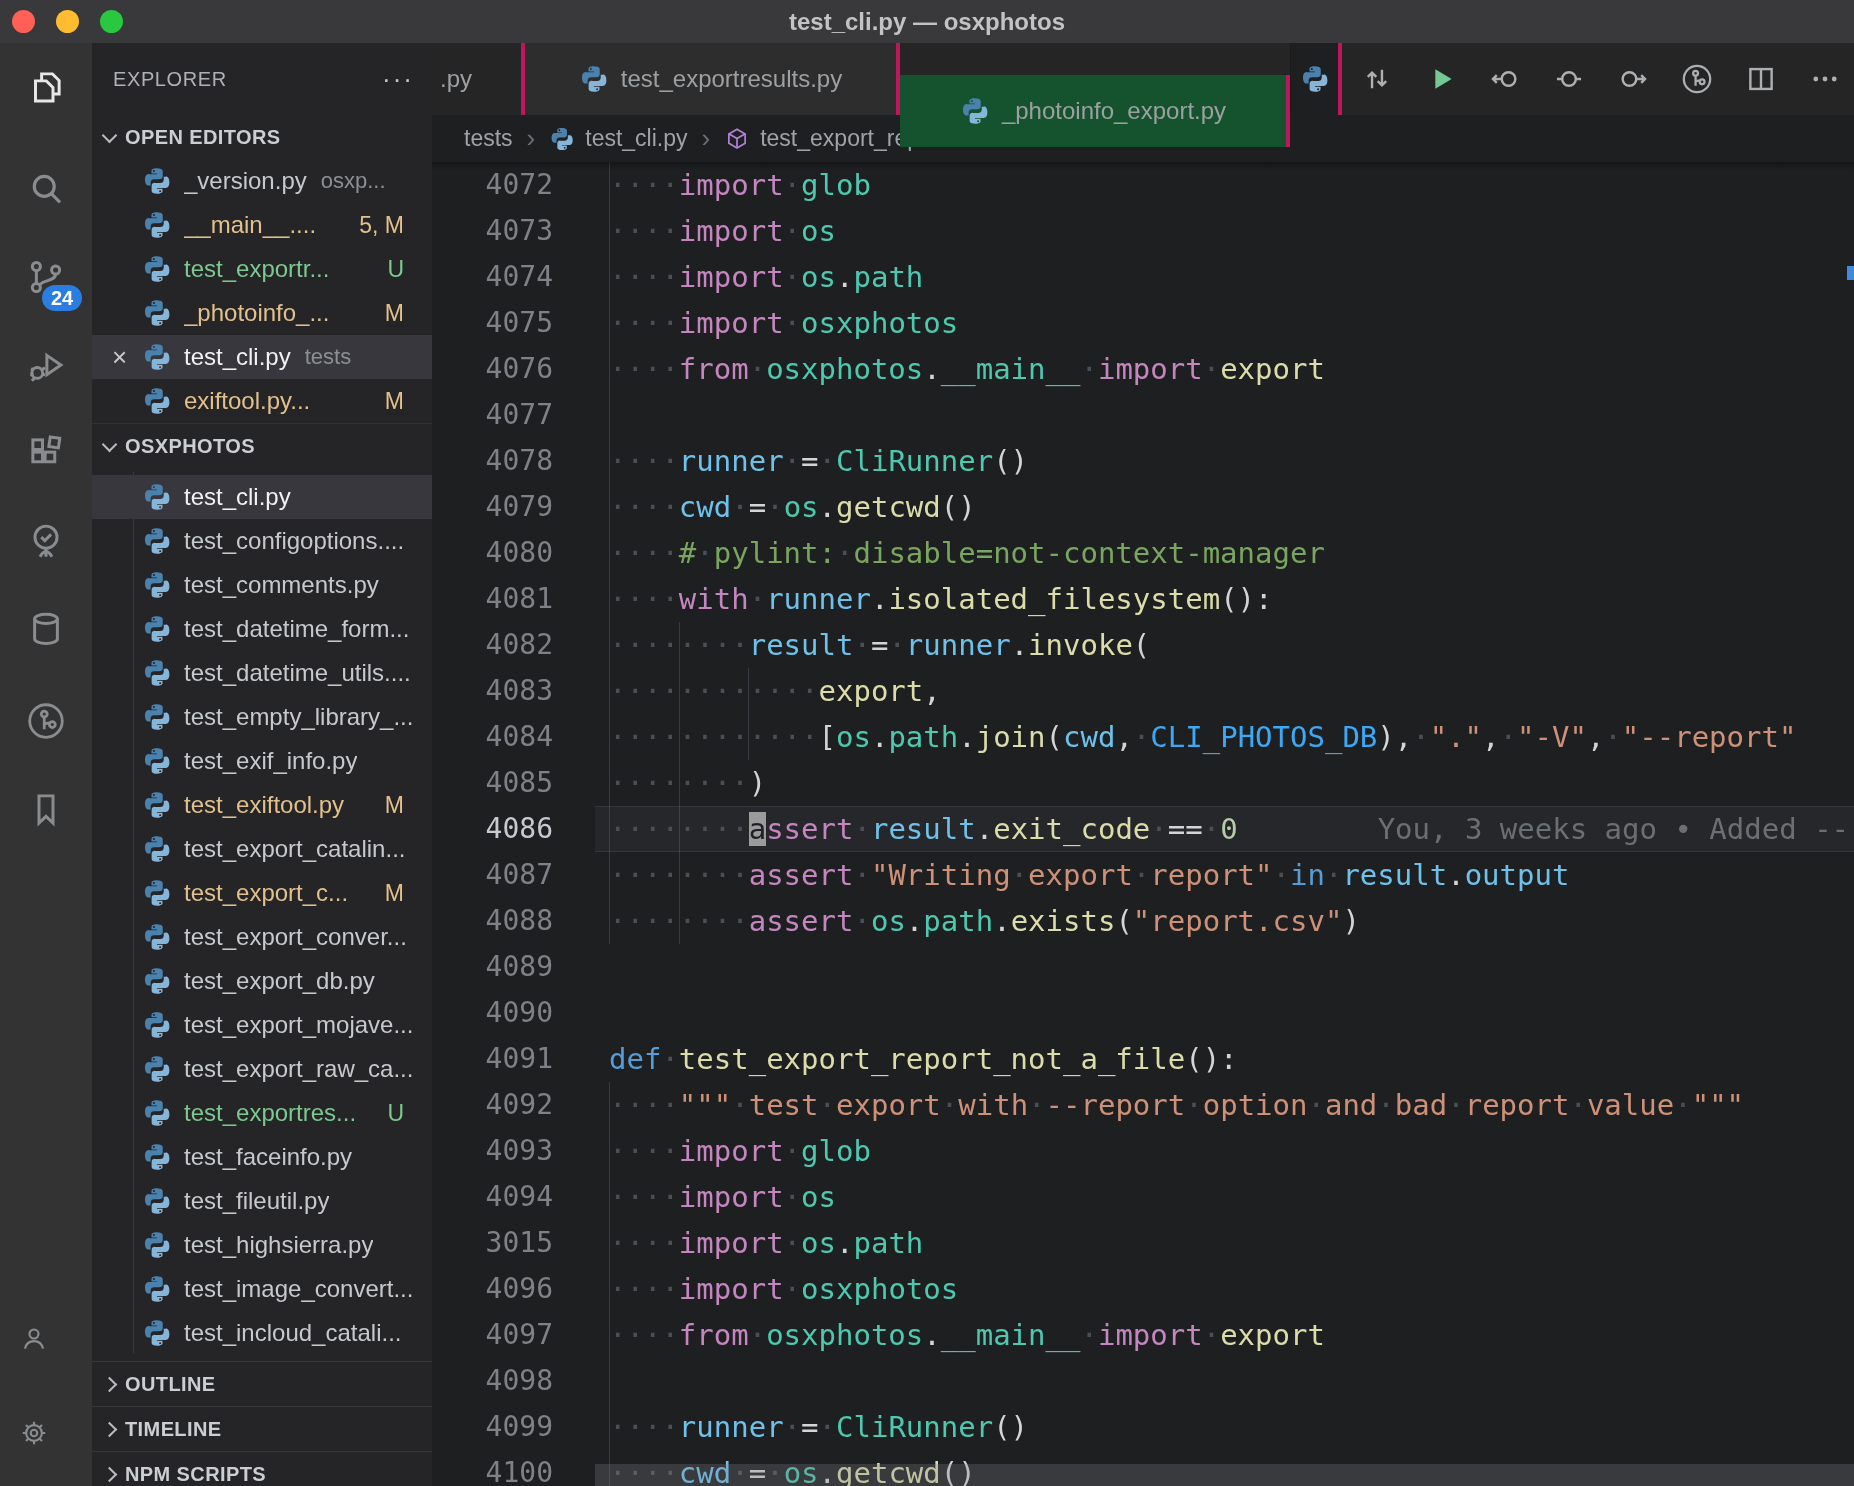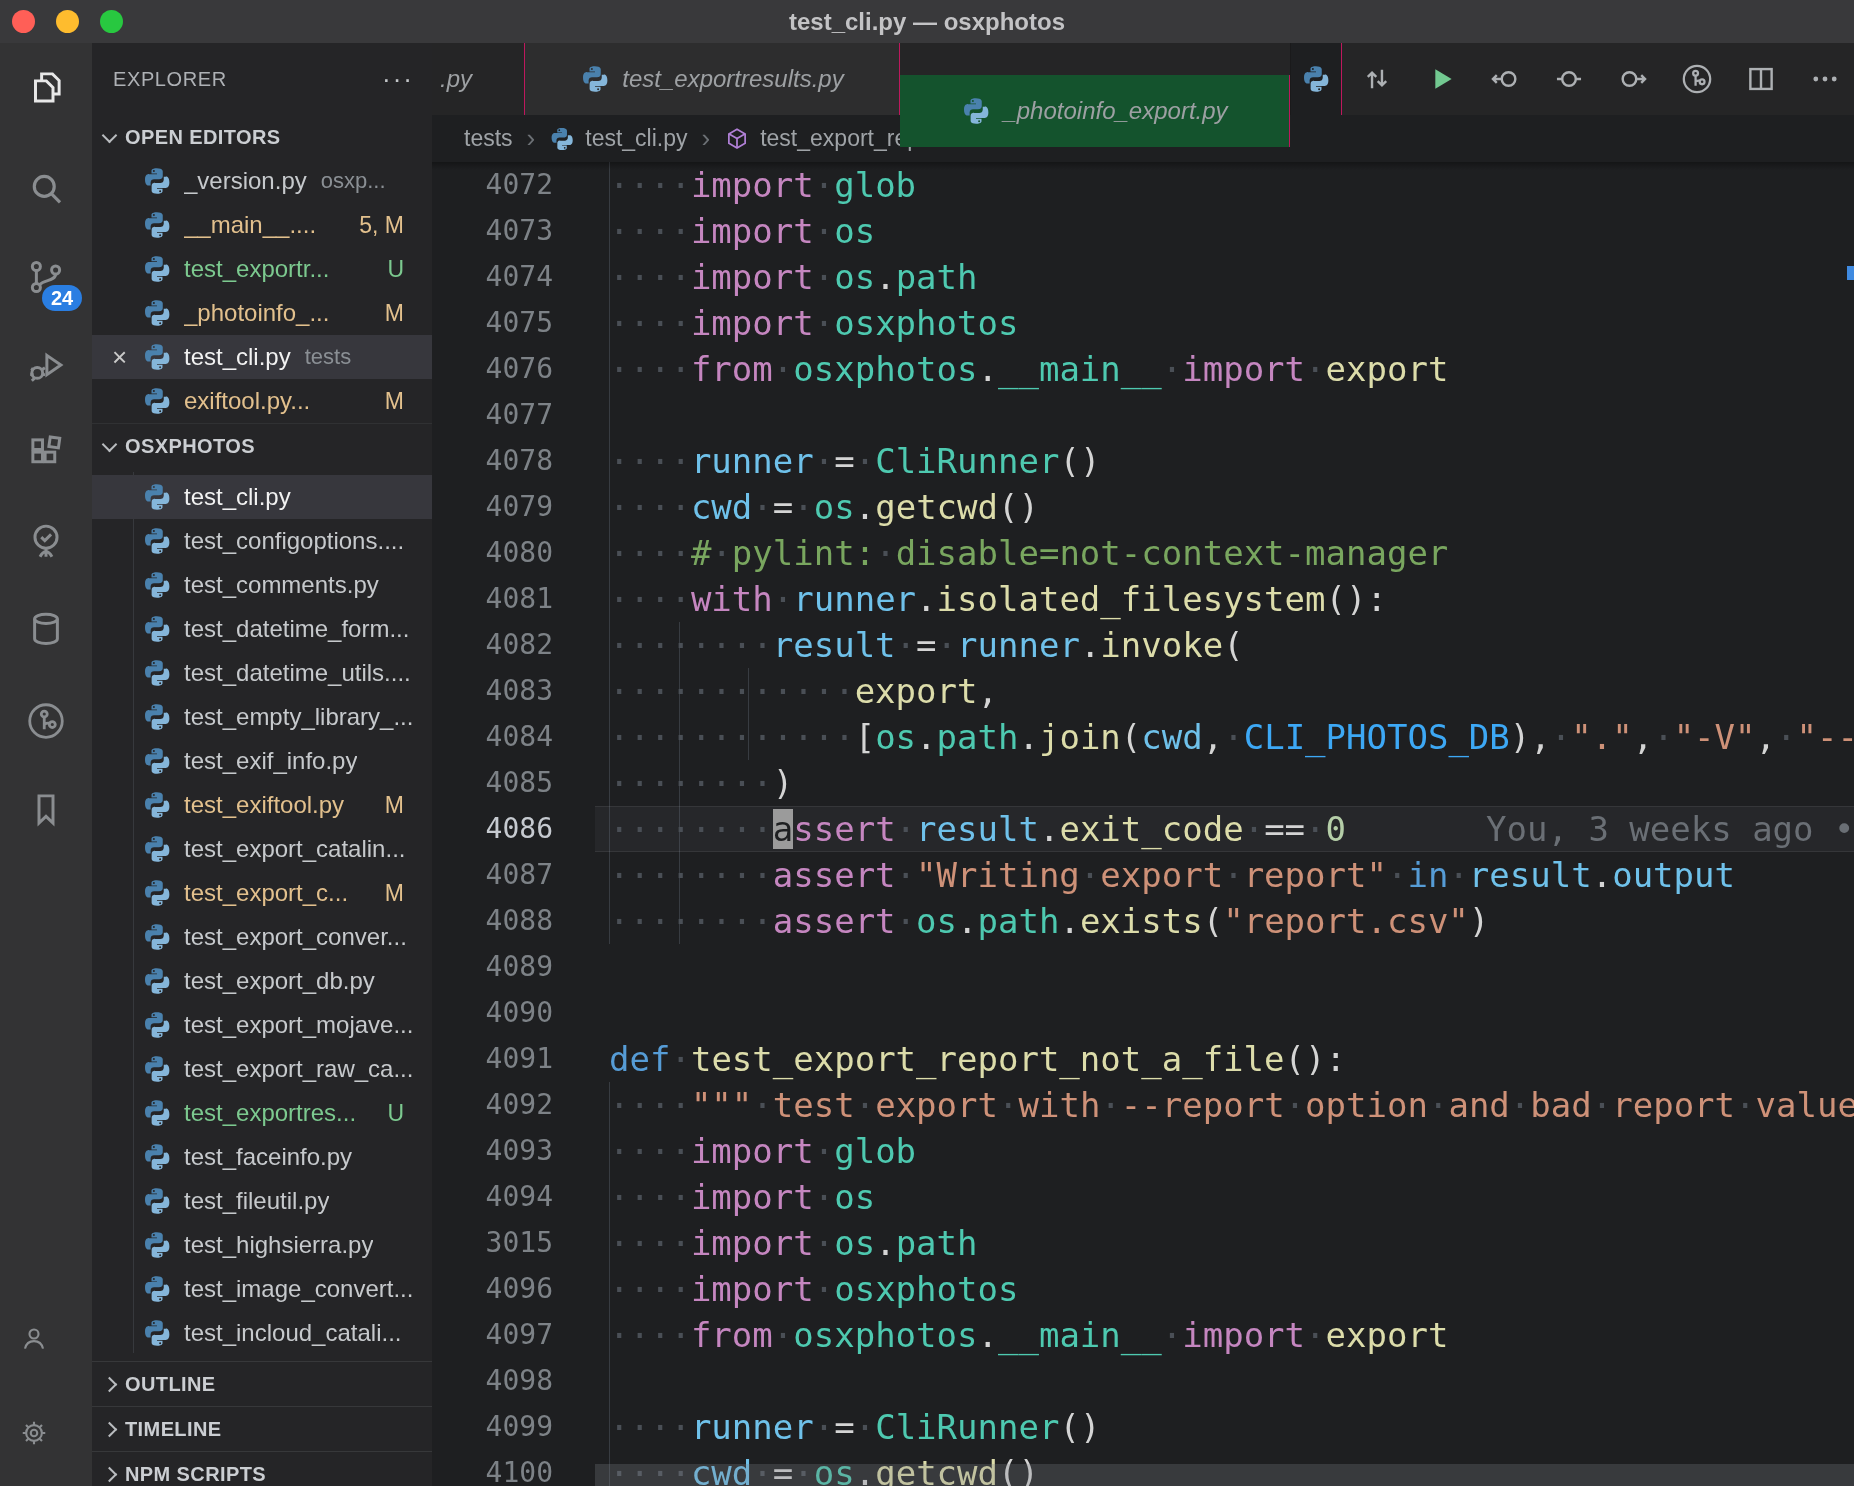--- a/index.html
+++ b/index.html
@@ -43,21 +43,21 @@
   .sb-badge{margin-left:auto;padding-right:28px;font-size:23px;}
   .git-modified{color:#e2c08d;} .git-untracked{color:#7cc98f;}
   .tree{position:relative;padding-top:7px;}
   .tree-guide{position:absolute;left:41px;top:4px;bottom:2px;width:1px;background:#37393d;}
   .sb-footers{margin-top:6px;}
 
   
   .editor{position:absolute;left:432px;top:43px;width:1422px;height:1443px;}
   .tabs{position:relative;height:72px;background:#252526;display:flex;}
   .tab{height:72px;display:flex;align-items:center;justify-content:center;gap:12px;
-    font-size:24px;color:#9da0a3;box-sizing:border-box;border-right:1px solid #be185d;font-style:italic;}
+    font-size:24px;color:#9da0a3;box-sizing:border-box;border-right:4px solid #be185d;}
   .tab .f-icon{margin-right:0;}
   .tab.t1{width:93px;justify-content:flex-start;padding-left:8px;background:#252526;}
   .tab.t2{width:375px;background:#2d2d2e;}
   .tab.t3{width:390px;background:#14532d;margin-top:32px;}
   .tab.t4{width:52px;background:#1e1f21;border-left:1px solid #1a1a1b;}
   .tab-actions{flex:1;display:flex;align-items:center;gap:30px;padding-left:18px;color:#adb0b3;}
   .tab-actions .act{width:34px;height:34px;display:flex;align-items:center;justify-content:center;}
   .tab-actions svg{width:34px;height:34px;}
   .act.run{color:#73c991;}
 
@@ -66,21 +66,21 @@
   .bc-sep{color:#6c7075;font-size:26px;}
   .bc-item{display:flex;align-items:center;gap:10px;}
   .bc-item .f-icon{width:26px;height:26px;margin-right:0;}
   .bc-item .f-icon svg{width:26px;height:26px;}
 
   
   .code-area{position:relative;height:1324px;overflow:hidden;font-family:"DejaVu Sans Mono",monospace;}
   .eshadow{position:absolute;top:0;left:0;right:0;height:8px;background:linear-gradient(rgba(0,0,0,0.32),rgba(0,0,0,0));z-index:5;}
   .crow{display:flex;height:46px;line-height:46px;position:relative;white-space:pre;}
   .ln{width:121px;text-align:right;color:#7d8287;font-size:28px;flex:none;z-index:2;}
-  .ctext{margin-left:56px;font-size:34px;z-index:2;}
+  .ctext{margin-left:56px;font-size:29px;z-index:2;}
   .crow.cur .ln{color:#c6cad0;}
   .crow.cur::before{content:"";position:absolute;left:163px;right:0;top:0;bottom:0;
     background:rgba(120,126,133,0.09);border-top:1px solid rgba(255,255,255,0.07);
     border-bottom:1px solid rgba(255,255,255,0.07);box-sizing:border-box;z-index:1;}
   .iguide{position:absolute;width:1px;background:#383c42;z-index:0;}
   .tk-kw{color:#c586c0}.tk-kw2{color:#569cd6}.tk-mod{color:#4ec9b0}.tk-fn{color:#dcdcaa}
   .tk-var{color:#6fc1ea}.tk-const{color:#3da8f5}.tk-str{color:#ce9178}.tk-cmt{color:#79a65f}
   .tk-num{color:#b5cea8}.tk-op{color:#d4d4d4}.tk-pn{color:#d4d4d4}.tk-ws{color:#4a4f56}
   .tk-blame{color:#6a6f75;margin-left:140px;}
   .tk-cursor{background:#9b9b9b;color:#1e1f21;}

